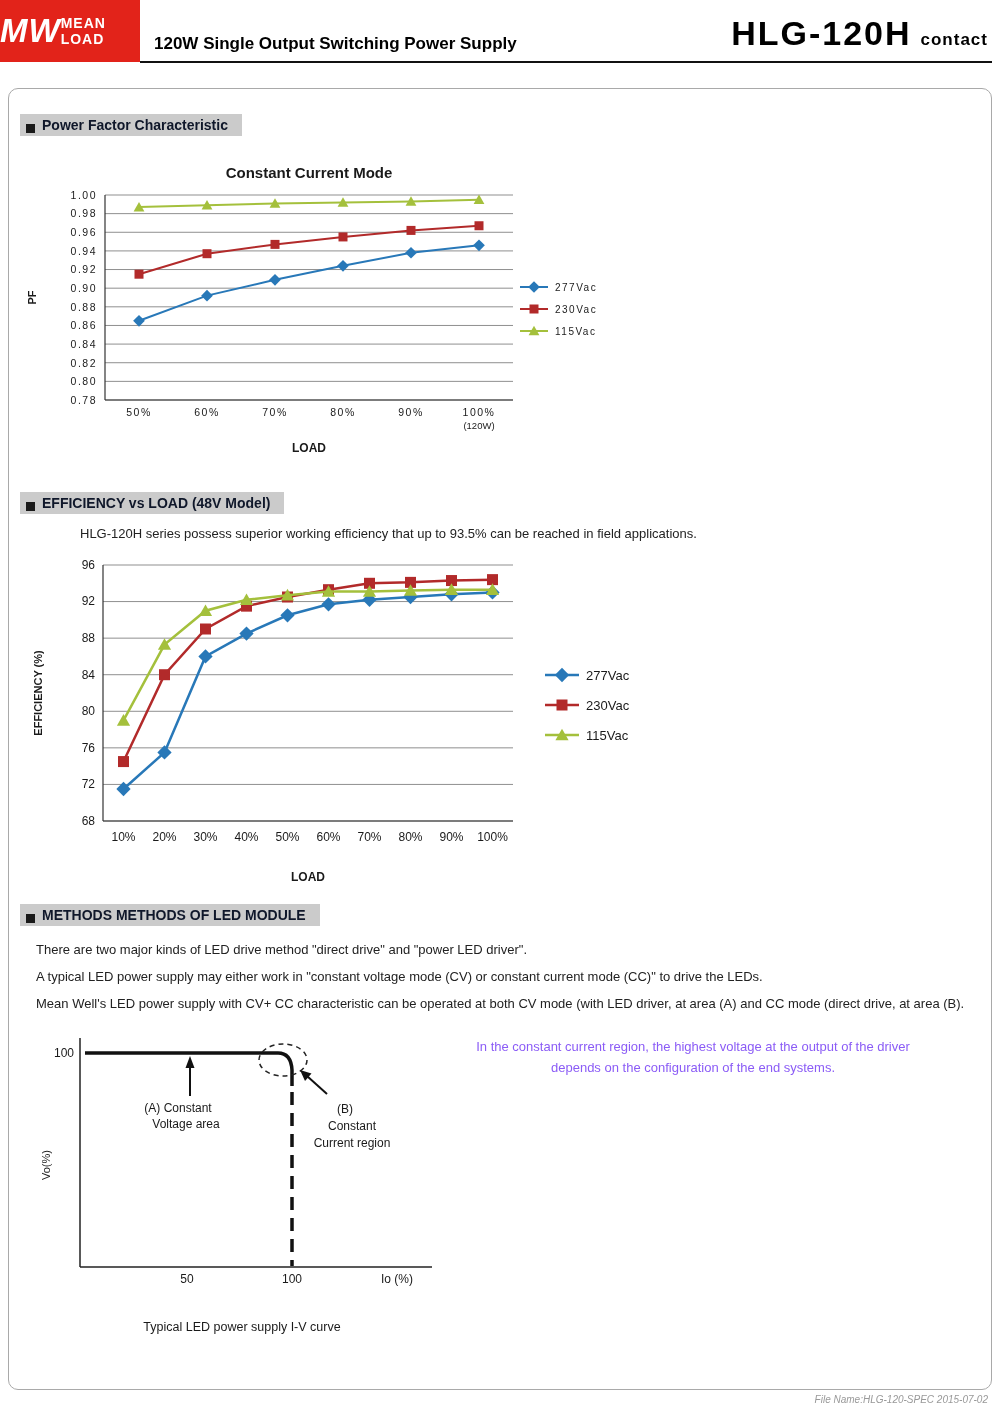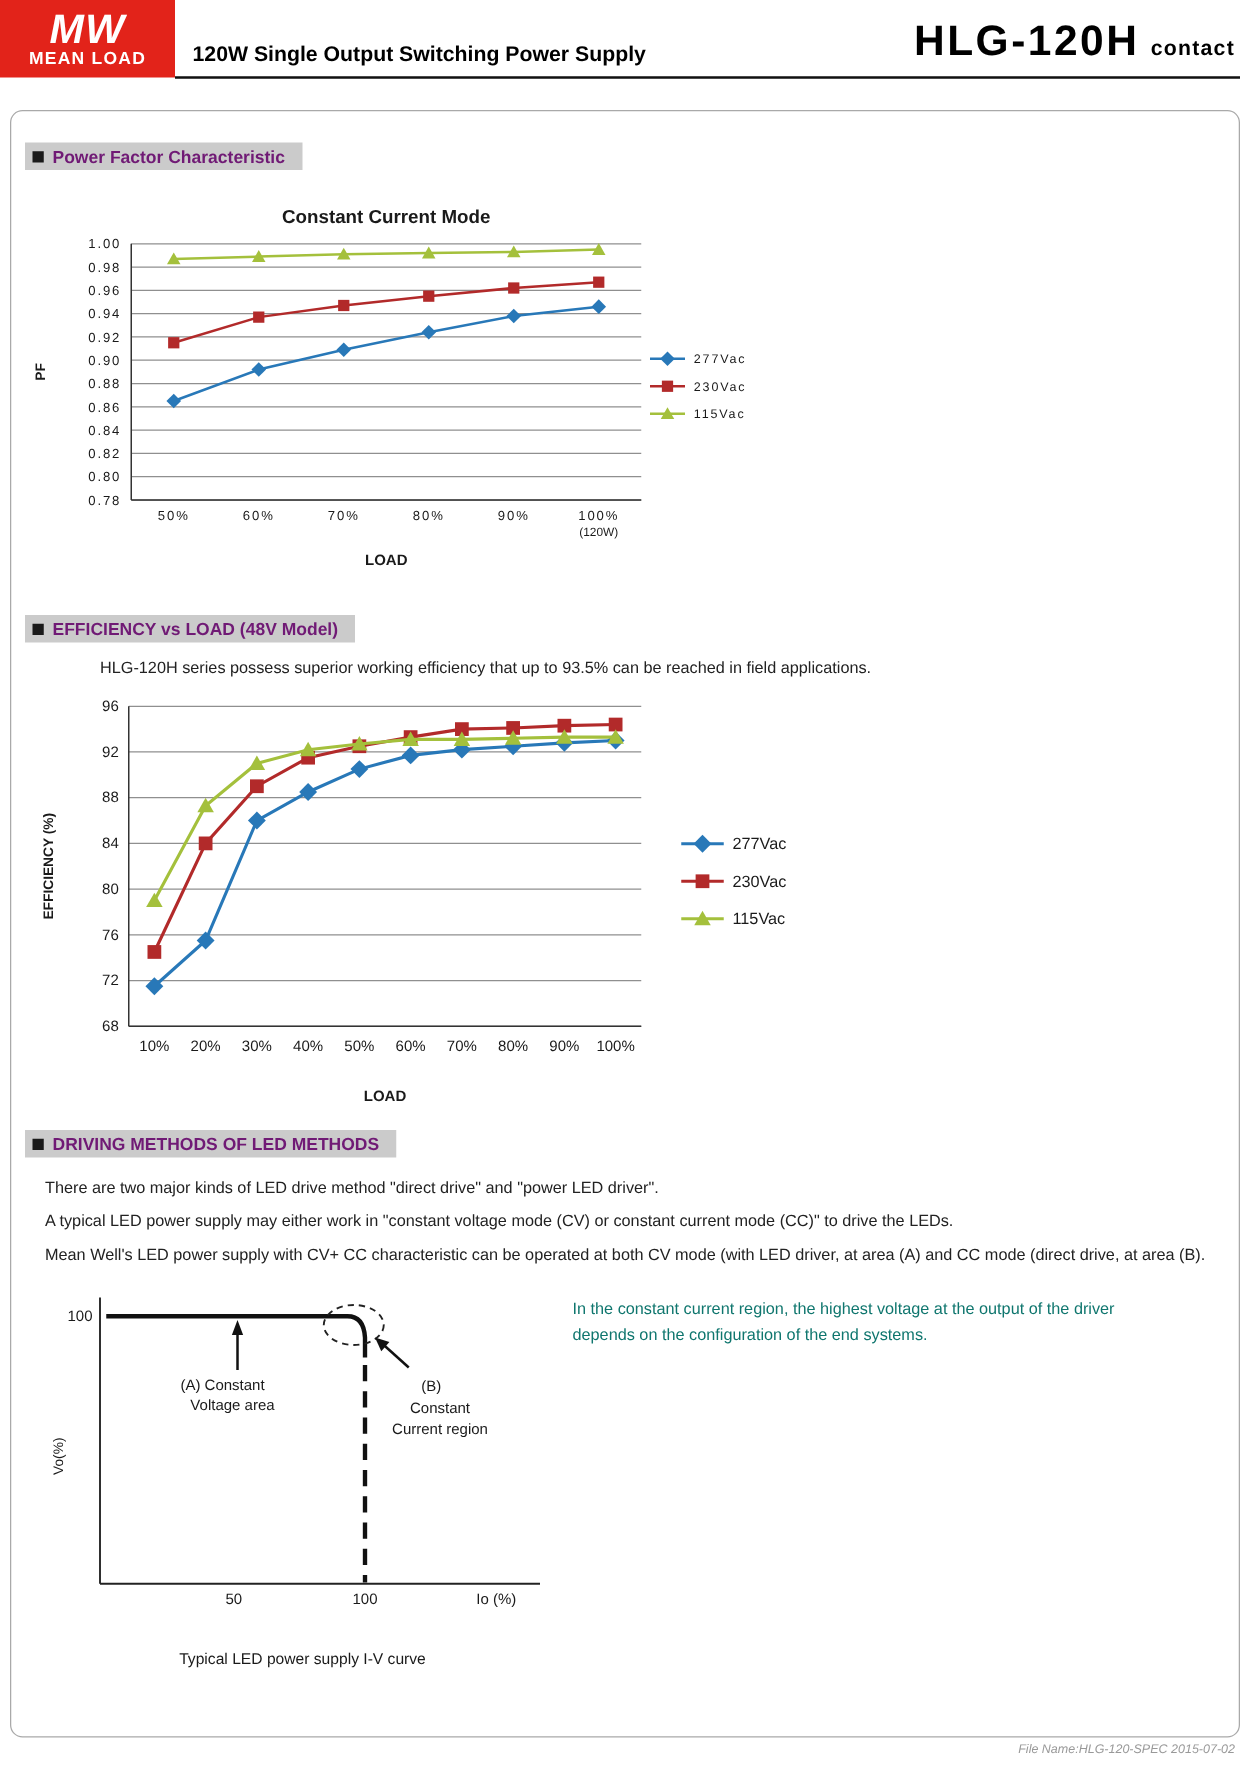--- a/index.html
+++ b/index.html
@@ -6,45 +6,45 @@
   html,body { background:#fff; }
   body {
     width:1000px; height:1415px; position:relative; overflow:hidden;
     font-family:"Liberation Sans", sans-serif; color:#1a1a1a;
   }
   .abs { position:absolute; }
 
   
   .logo {
     left:0; top:0; width:140px; height:62px; background:#e2231a;
-    display:flex; flex-direction:column; align-items:center; justify-content:center;
+    display:flex; flex-direction:row; align-items:center; justify-content:center;
     color:#fff;
   }
   .logo-mw { font-size:33px; font-weight:bold; font-style:italic; line-height:30px; letter-spacing:1px; }
   .logo-brand { font-size:14px; font-weight:bold; letter-spacing:1px; }
   .hdr-title { left:154px; top:34px; font-size:17px; font-weight:bold; color:#000; }
   .hdr-product { right:12px; top:14px; display:flex; align-items:baseline; color:#000; }
   .hdr-product .big { font-size:34px; font-weight:bold; letter-spacing:2px; }
   .hdr-product .small { font-size:17px; font-weight:bold; margin-left:9px; letter-spacing:1px; }
   .hdr-rule { left:140px; top:61px; width:852px; height:2px; background:#111; }
 
   
   .frame { left:8px; top:88px; width:984px; height:1302px; border:1px solid #a9a9a9; border-radius:10px; }
 
   
   .sec-heading {
-    display:inline-flex; align-items:center; gap:7px;
+    display:inline-flex; align-items:flex-end; gap:7px;
     background:#cbcbcb; padding:3px 14px 3px 6px;
-    font-size:14px; font-weight:bold; color:#701a75;
+    font-size:14px; font-weight:bold; color:#0f172a;
   }
   .bullet { width:9px; height:9px; background:#1a1a1a; display:inline-block; }
 
   .intro { font-size:13px; color:#222;margin-left:42px; }
   .para-block { font-size:13px; color:#222; line-height:27px; }
-  .notes { font-size:13px; color:#0f766e; line-height:21px; }
+  .notes { font-size:13px; color:#8b5cf6; line-height:21px;text-align:center; }
   .notes .n2 { margin-top:11px; }
 
   svg { font-family:"Liberation Sans", sans-serif; }
   svg text { fill:#1a1a1a; }
 
   .footer-note { right:12px; top:1394px; font-size:10px; font-style:italic; color:#999; }
 </style>
 </head>
 <body>
 
@@ -216,21 +216,21 @@
     <rect x="536.5" y="149.5" width="11" height="11" fill="#b22a2a" stroke="none"></rect>
     <text x="566" y="159.55" font-size="13" letter-spacing="0">230Vac</text>
     <line x1="525" y1="185" x2="559" y2="185" stroke="#a4c03c" stroke-width="2.5"></line>
     <polygon points="542,178.675 548.6,190.225 535.4,190.225" fill="#a4c03c" stroke="none"></polygon>
     <text x="566" y="189.55" font-size="13" letter-spacing="0">115Vac</text>
   </svg>
 
 <div class="abs" style="left:20px; top:904px;">
   <div class="sec-heading">
     <span class="bullet"></span>
-    <span>DRIVING METHODS OF LED METHODS</span>
+    <span>METHODS METHODS OF LED MODULE</span>
   </div>
 </div>
 
 <div class="abs para-block" style="left:36px; top:936px; width:935px;">
   <div>There are two major kinds of LED drive method "direct drive" and "power LED driver".</div>
   <div>A typical LED power supply may either work in "constant voltage mode (CV) or constant current mode (CC)" to drive the LEDs.</div>
   <div>Mean Well's LED power supply with CV+ CC characteristic can be operated at both CV mode (with LED driver, at area (A) and CC mode (direct drive, at area (B).</div>
 </div>
 
 <svg class="abs" style="left:40px; top:1030px;" width="420" height="312" viewBox="0 0 420 312">

